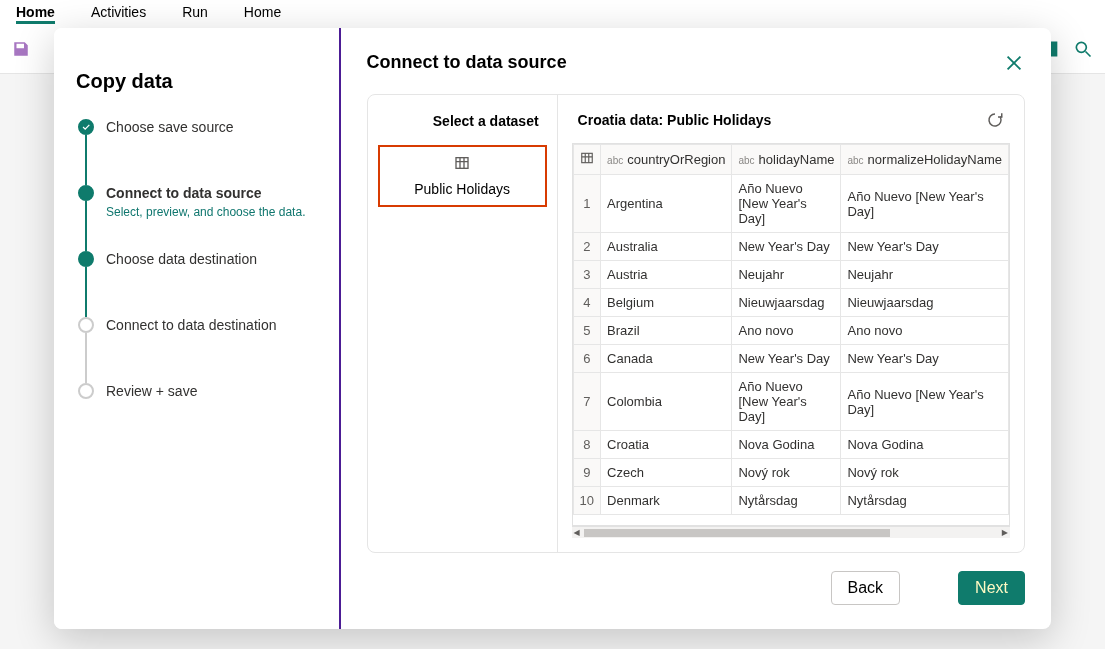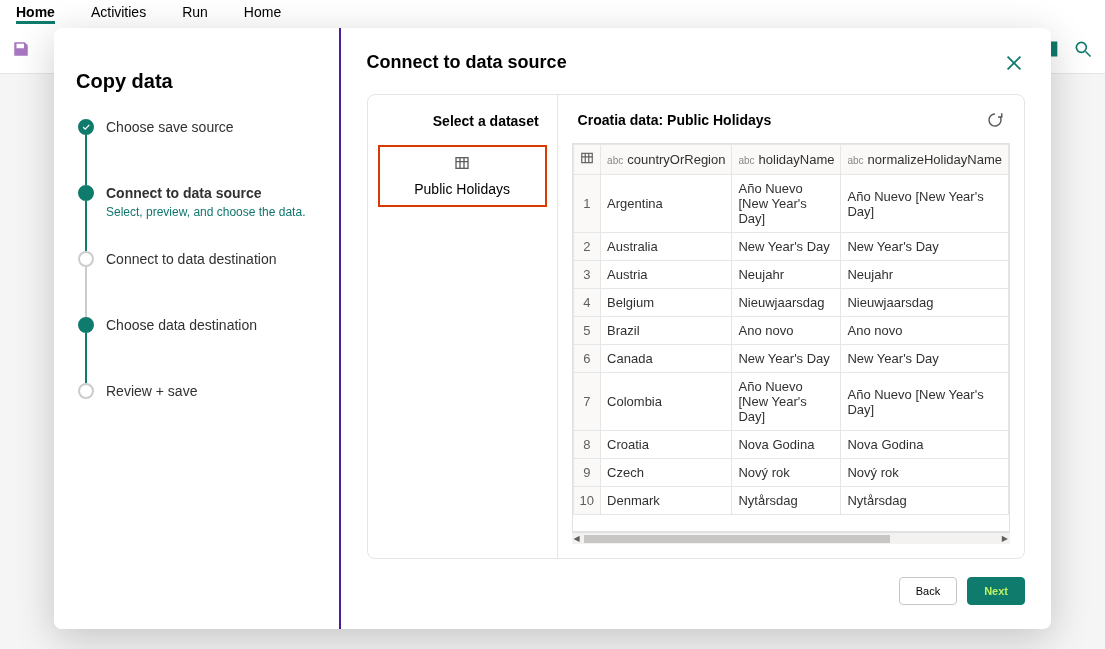--- a/index.html
+++ b/index.html
@@ -60,23 +60,23 @@
     th.rownum svg { width: 14px; height: 14px; fill: #605e5c; }
     th { background: #faf9f8; font-weight: 400; color: #323130; }
     th .type { font-size: 10px; color: #8a8886; margin-right: 4px; vertical-align: middle;}
     td.wrap { white-space: normal; max-width: 110px;}
     
     .h-scrollbar { position: relative; height: 12px; background: #f3f2f1; border-top: 1px solid #e1e1e1; display: flex; align-items: center; justify-content: space-between;}
     .h-scroll-thumb { position: absolute; left: 12px; height: 8px; background: #c8c6c4; width: 70%; }
     .scroll-arrow { font-size: 8px; color: #605e5c; padding: 0 2px;}
     
     .footer { display: flex; justify-content: flex-end; gap: 10px; padding-top: 18px; }
-    .btn { padding: 7px 16px; font-size: 11px; border-radius: 4px; cursor: pointer; }
+    .btn { padding: 7px 16px; font-size: 16px; border-radius: 4px; cursor: pointer; }
     .btn-secondary { background: #fff; border: 1px solid #c8c6c4; }
-    .btn-primary { background: #0f7b6c; color: #bef264; border: 1px solid #0f7b6c; font-weight: 700;}
+    .btn-primary { background: #0f7b6c; color: #fef9c3; border: 1px solid #0f7b6c; font-weight: 400; margin-left: 48px;}
   </style>
 </head>
 <body>
 
 <div class="ribbon-tabs">
     <div class="ribbon-tab active">Home</div>
     <div class="ribbon-tab">Activities</div>
     <div class="ribbon-tab">Run</div>
     <div class="ribbon-tab">Home</div>
   </div>
@@ -120,34 +120,34 @@
             <div class="step-dot"></div>
             <div class="step-line"></div>
           </div>
           <div class="step-body">
             <div class="step-label bold">Connect to data source</div>
             <div class="step-sub">Select, preview, and choose the data.</div>
           </div>
         </div>
         <div class="step">
           <div class="step-marker">
+            <div class="step-dot"></div>
+            <div class="step-line"></div>
+          </div>
+          <div class="step-body">
+            <div class="step-label">Choose data destination</div>
+          </div>
+        </div>
+        <div class="step">
+          <div class="step-marker">
             <div class="step-dot empty"></div>
             <div class="step-line gray"></div>
           </div>
           <div class="step-body">
             <div class="step-label">Connect to data destination</div>
-          </div>
-        </div>
-        <div class="step">
-          <div class="step-marker">
-            <div class="step-dot"></div>
-            <div class="step-line"></div>
-          </div>
-          <div class="step-body">
-            <div class="step-label">Choose data destination</div>
           </div>
         </div>
         <div class="step">
           <div class="step-marker">
             <div class="step-dot empty"></div>
           </div>
           <div class="step-body">
             <div class="step-label">Review + save</div>
           </div>
         </div>

